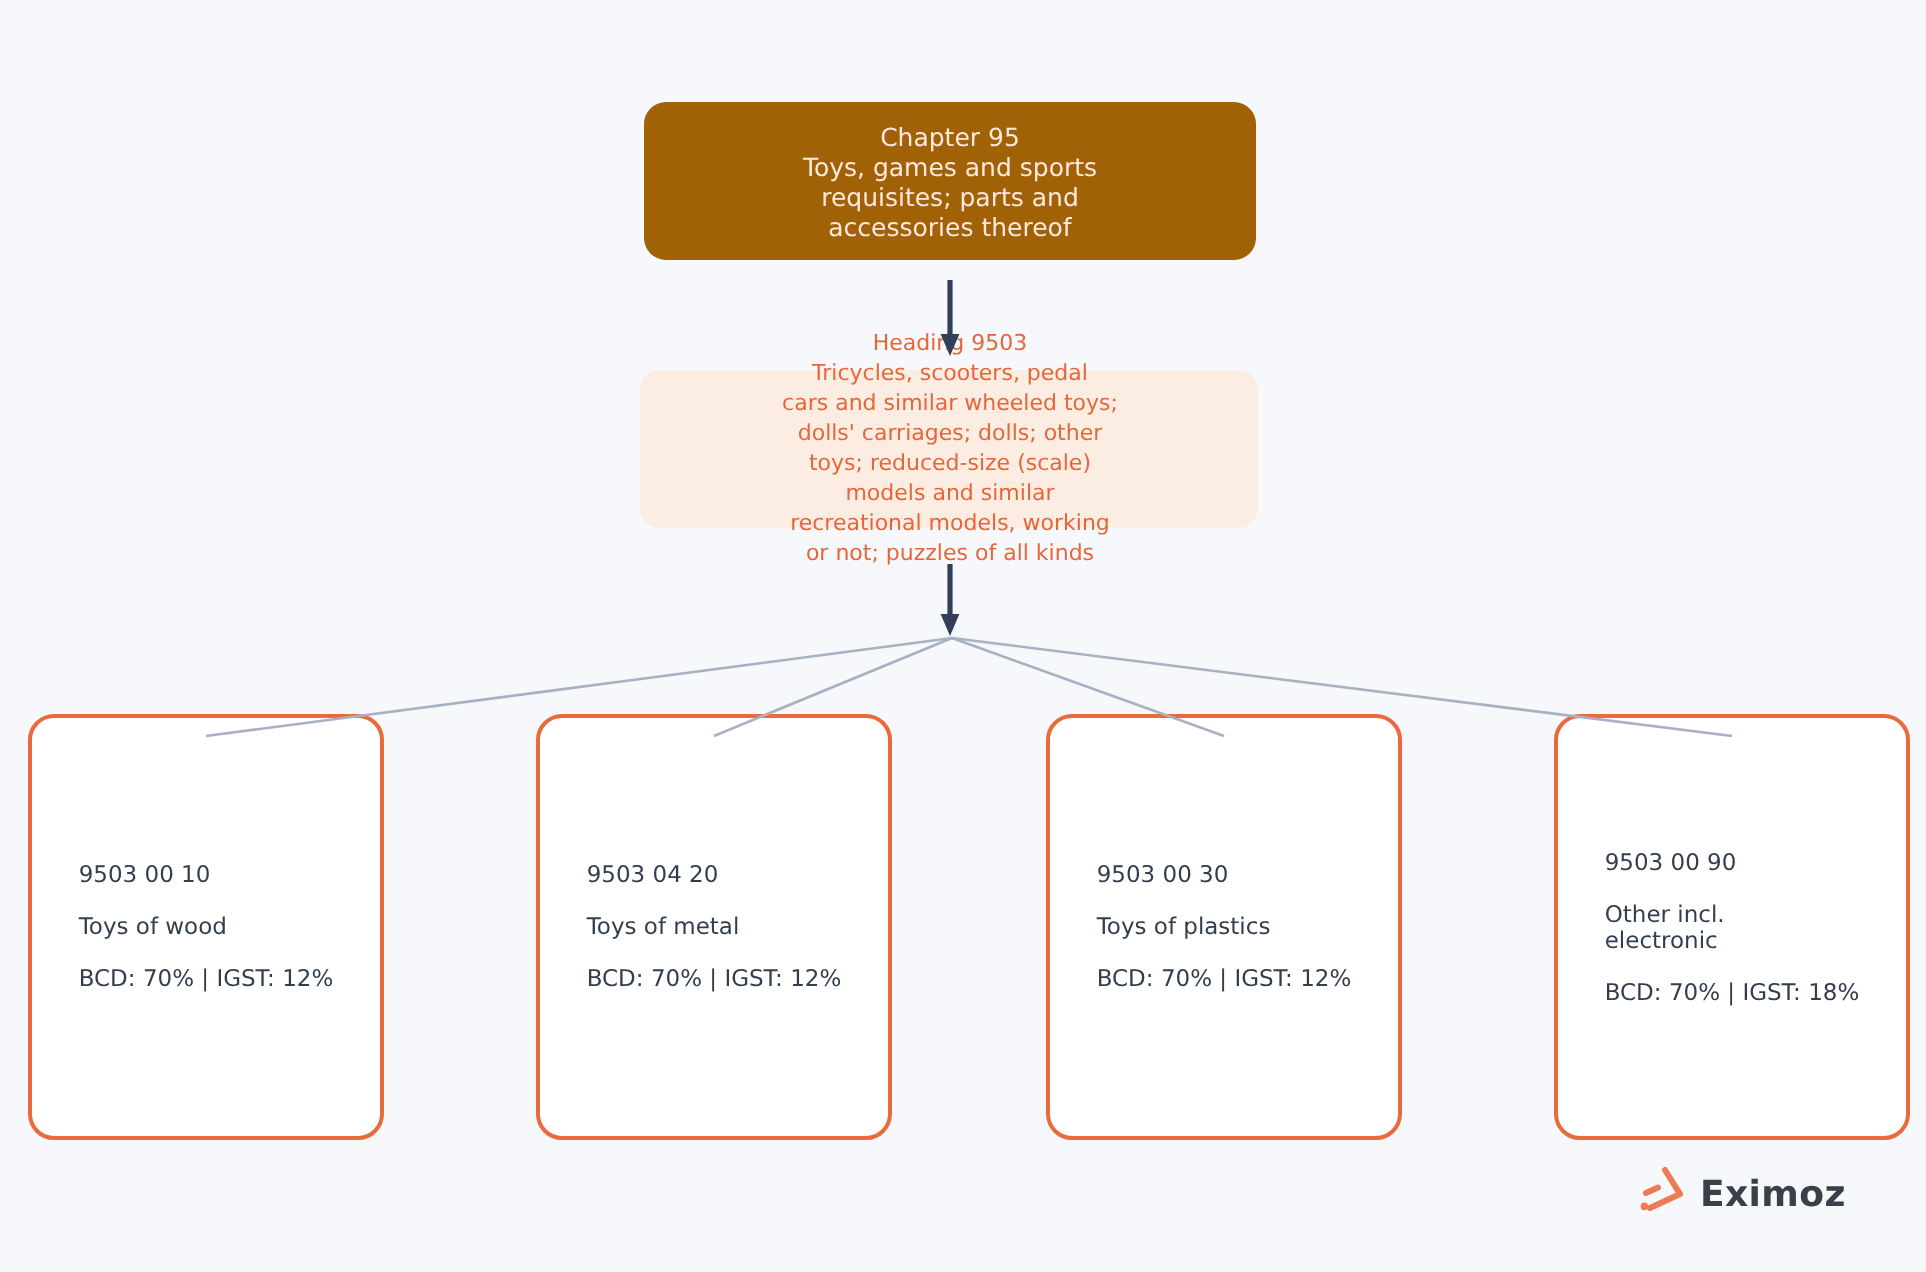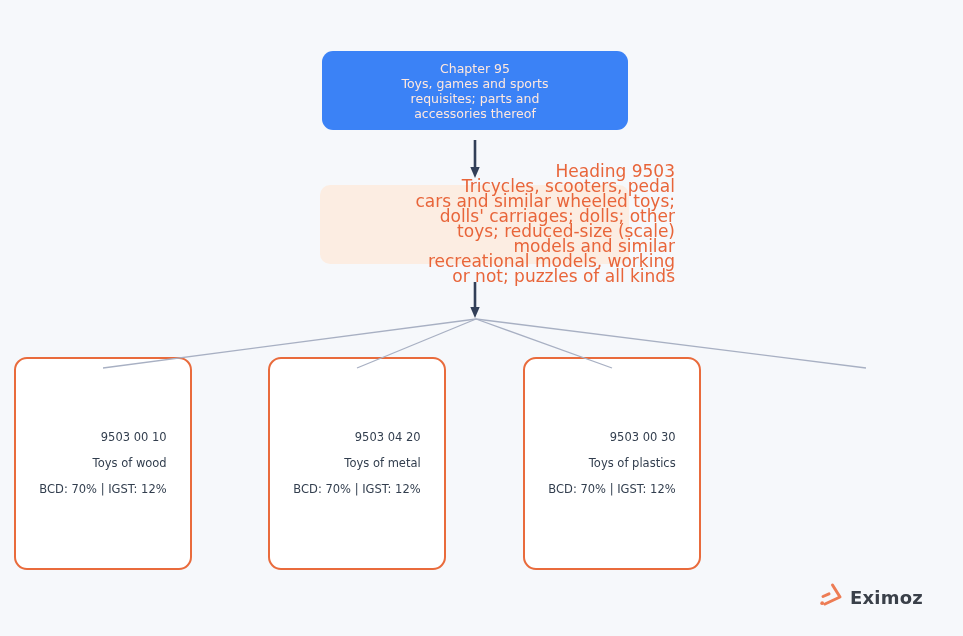--- a/index.html
+++ b/index.html
@@ -25,21 +25,21 @@
     font-weight: 700;
     color: #1E2A3E;
     letter-spacing: 0.2px;
   }
   .chapter-node {
     position: absolute;
     left: 322px;
     top: 51px;
     width: 306px;
     height: 79px;
-    background: #3b82f6;
+    background: #a16207;
     border-radius: 11px;
     display: flex;
     align-items: center;
     justify-content: center;
   }
   .chapter-text {
     font-size: 12.5px;
     line-height: 15px;
     color: #FFE8DE;
     text-align: center;
@@ -52,22 +52,22 @@
     width: 309px;
     height: 79px;
     background: #FCEDE2;
     border-radius: 10px;
   }
   .heading-text {
     position: absolute;
     left: 275px;
     top: 164px;
     width: 400px;
-    text-align: right;
-    font-size: 17px;
+    text-align: center;
+    font-size: 11px;
     line-height: 15px;
     color: #E8653A;
     white-space: pre-line;
     z-index: 3;
   }
   .sub-label {
     position: absolute;
     top: 298px;
     left: 0;
     width: 100%;
@@ -84,21 +84,21 @@
     box-sizing: border-box;
     background: #FFFFFF;
     border: 2px solid #E96B3C;
     border-radius: 13px;
     display: flex;
     align-items: center;
     justify-content: center;
     z-index: 1;
   }
   .leaf-text {
-    text-align: right;
+    text-align: left;
     font-size: 11.5px;
     line-height: 13px;
     color: #323E4E;
     white-space: pre-line;
   }
   .overlay {
     position: absolute;
     left: 0;
     top: 0;
     width: 963px;
@@ -157,20 +157,26 @@
       <span>Toys of metal</span><br>
       <span>BCD: 70% | IGST: 12%</span></div>
   </div>
 
   <div class="leaf" style="left:523px">
     <div class="leaf-text"><span>9503 00 30</span><br>
       <span>Toys of plastics</span><br>
       <span>BCD: 70% | IGST: 12%</span></div>
   </div>
 
+  <div class="leaf" style="left:777px">
+    <div class="leaf-text"><span>9503 00 90</span><br>
+      <span>Other incl.
+electronic</span><br>
+      <span>BCD: 70% | IGST: 18%</span></div>
+  </div>
 
   <svg class="overlay" width="963" height="636" viewBox="0 0 963 636" xmlns="http://www.w3.org/2000/svg">
 
     <g>
       <line x1="475" y1="140" x2="475" y2="169" stroke="#323F58" stroke-width="2.6"></line>
       <polygon points="475,178 470.3,167 479.7,167" fill="#323F58"></polygon>
     </g>
 
     <g>
       <line x1="475" y1="282" x2="475" y2="309" stroke="#323F58" stroke-width="2.6"></line>

